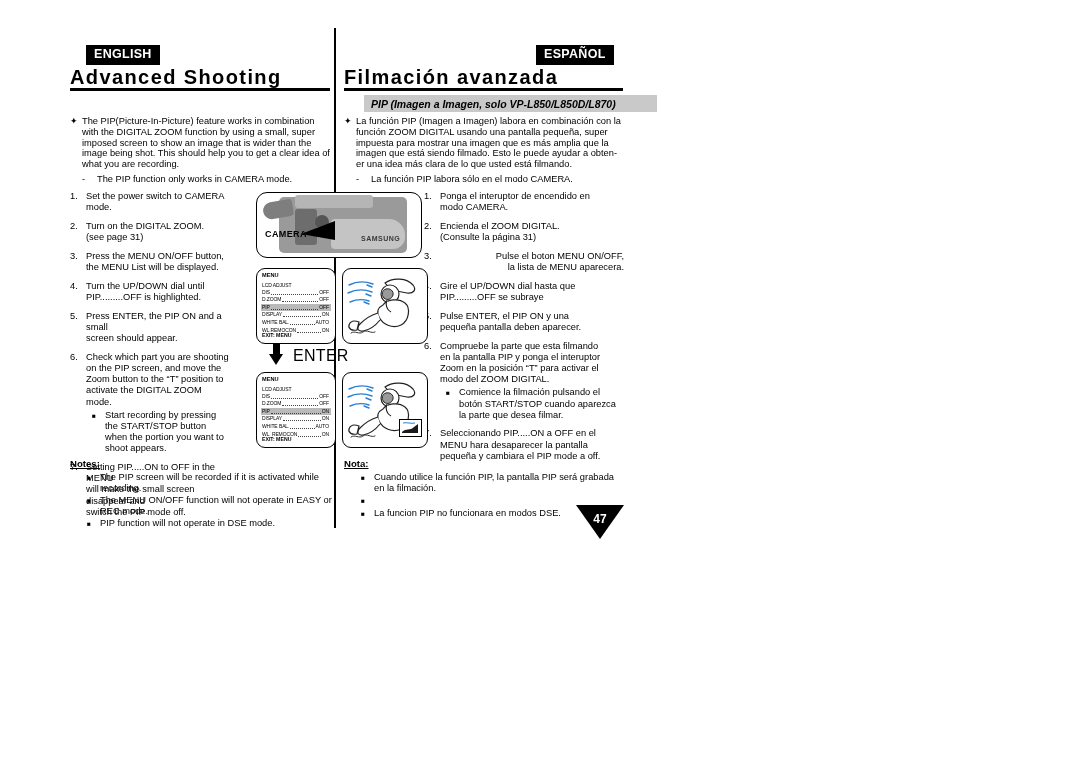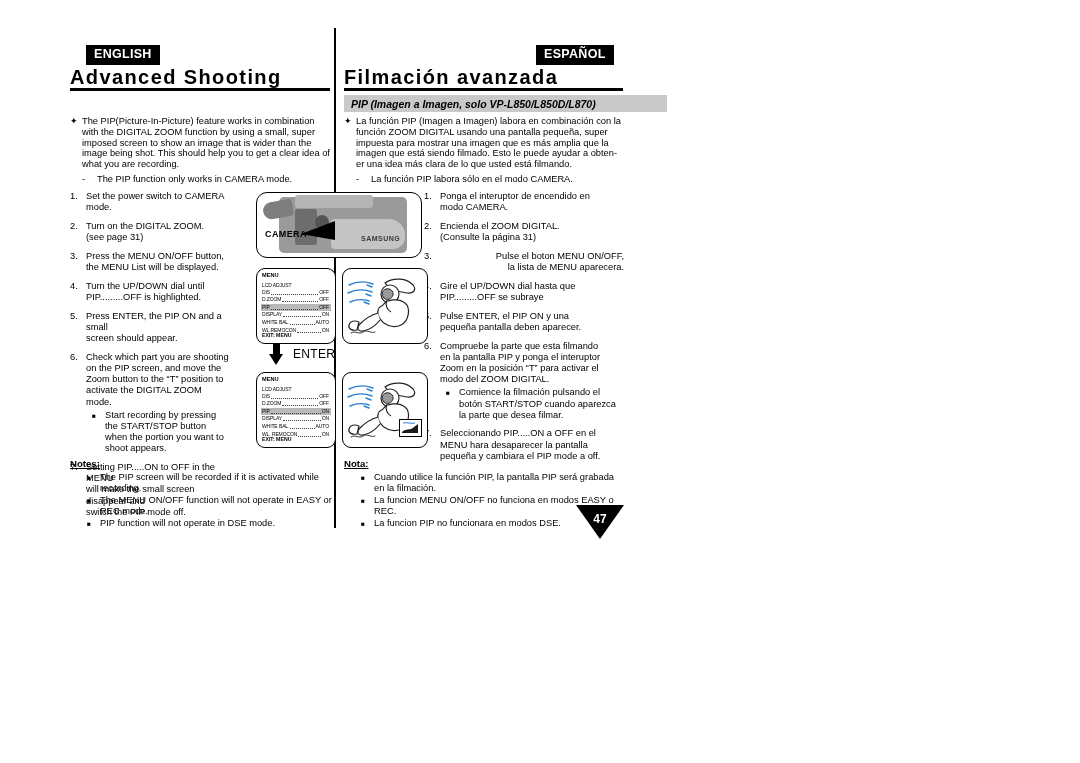--- a/index.html
+++ b/index.html
@@ -51,21 +51,21 @@
   .section-bar{
     position:absolute;
     background:#c9c9c9;
     font-style:italic;font-weight:bold;
     font-size:10.5px;
     padding:3px 6px 3px 7px;
     white-space:nowrap;
     box-sizing:border-box;
   }
   #sec-en{left:70px;top:95px;width:260px;height:17px;}
-  #sec-es{left:344px;top:95px;width:323px;height:17px;}
+  #sec-es{left:364px;top:95px;width:293px;height:17px;}
 
   
   .tcol{position:absolute;font-size:9.3px;line-height:10.8px;}
   #en-intro{left:70px;top:116px;width:262px;}
   #es-intro{left:344px;top:116px;width:280px;}
 
   .bullet-row{display:flex;align-items:flex-start;}
   .bullet-mark{
     flex:0 0 auto;width:12px;font-size:9px;line-height:10.8px;
   }
@@ -194,21 +194,21 @@
   .enter-shaft{
     position:absolute;left:5px;top:0;width:7px;height:12px;background:#000;
   }
   .enter-head{
     position:absolute;left:1px;top:10px;width:0;height:0;
     border-left:7.5px solid transparent;
     border-right:7.5px solid transparent;
     border-top:11px solid #000;
   }
   .enter-label{
-    position:absolute;left:25px;top:3px;font-size:12px;letter-spacing:.3px;
+    position:absolute;left:25px;top:3px;font-size:16px;letter-spacing:.3px;
   }
 
   
   #page-badge{
     position:absolute;left:576px;top:505px;width:48px;height:34px;
   }
   #page-badge .tri{
     position:absolute;left:0;top:0;width:0;height:0;
     border-left:24px solid transparent;
     border-right:24px solid transparent;
@@ -395,21 +395,20 @@
 
   <div class="notes" id="es-notes">
     <div class="notes-head">Nota:</div>
     <div class="notes-body">
         <div class="note-row">
           <div class="note-mark">■</div>
           <div class="note-text">Cuando utilice la función PIP, la pantalla PIP será grabada en la filmación.</div>
         </div>
         <div class="note-row">
           <div class="note-mark">■</div>
-          <div class="note-text">La funcion MENU ON/OFF no funciona en modos EASY o REC.</div>
         </div>
         <div class="note-row">
           <div class="note-mark">■</div>
           <div class="note-text">La funcion PIP no funcionara en modos DSE.</div>
         </div>
       </div>
   </div>
 
   <div class="fig" id="fig-camera">
     <div class="cam-body"></div>

